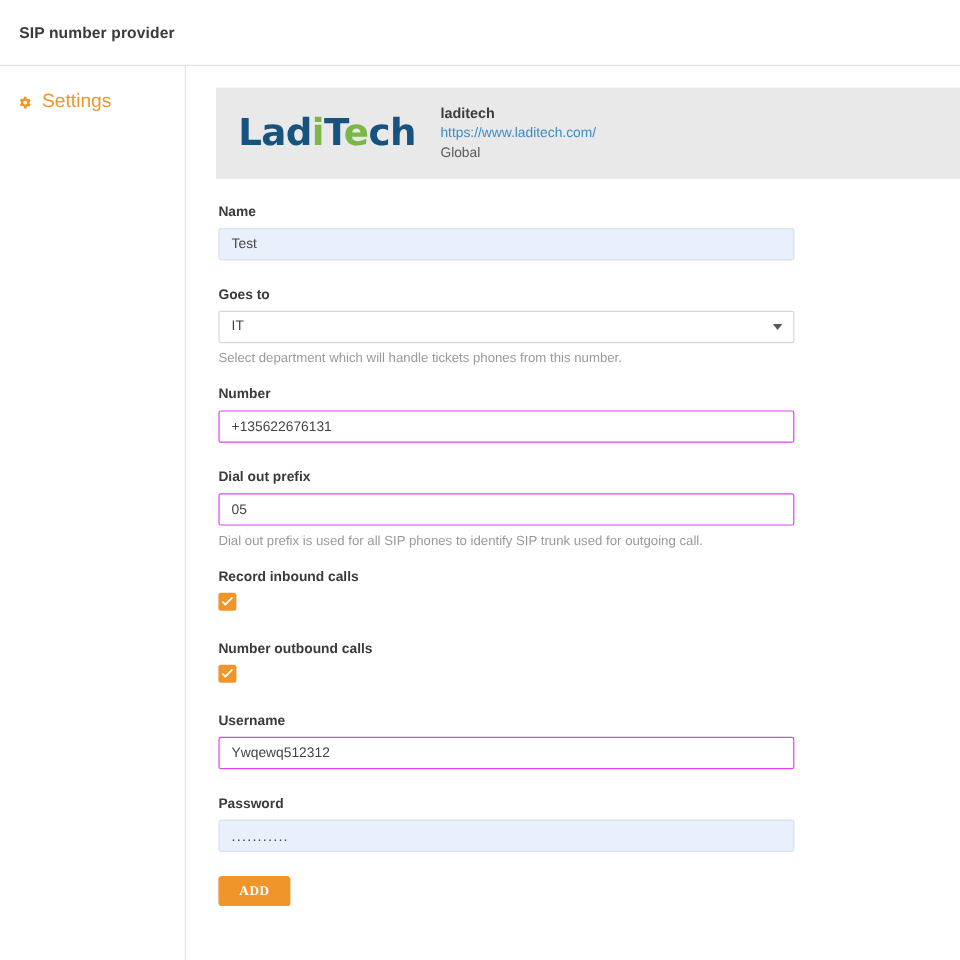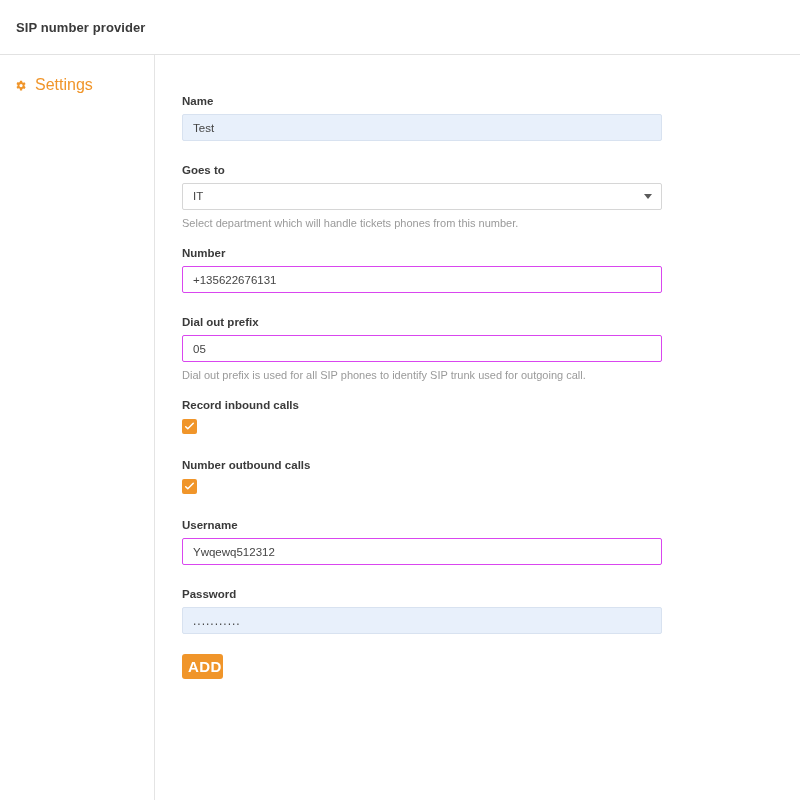--- a/index.html
+++ b/index.html
@@ -204,28 +204,28 @@
     justify-content: center;
     cursor: pointer;
   }
   .checkbox svg { display: block; }
   
   .btn-add {
     margin-top: 20px;
     background: #f0952a;
     color: #ffffff;
     border: none;
-    width: 41px;
+    width: 60px;
     height: 25px;
-    font-size: 15px;
+    font-size: 11px;
     font-weight: bold;
     letter-spacing: 0.4px;
     border-radius: 3px;
     cursor: pointer;
-    font-family: Liberation Sans, sans-serif;
+    font-family: Liberation Serif, serif;
   }
 </style>
 </head>
 <body>
 
 <div id="app">
 
   <div class="topbar">
     <span class="topbar-title">SIP number provider</span>
   </div>
@@ -238,20 +238,30 @@
           <svg width="13" height="13" viewBox="0 0 24 24" fill="#f0952a">
             <path d="M19.4 13a7.6 7.6 0 0 0 0-2l2-1.6-2-3.4-2.4 1a7.5 7.5 0 0 0-1.7-1L15 3H11l-.3 2.6a7.5 7.5 0 0 0-1.7 1l-2.4-1-2 3.4L6.6 11a7.6 7.6 0 0 0 0 2l-2 1.6 2 3.4 2.4-1c.5.4 1.1.8 1.7 1L11 21h4l.3-2.6c.6-.2 1.2-.6 1.7-1l2.4 1 2-3.4zM13 15a3 3 0 1 1 0-6 3 3 0 0 1 0 6z"></path>
           </svg>
         </span>
         <span class="side-label">Settings</span>
       </div>
     </div>
 
     <div class="content">
 
+      <div class="provider-card">
+        <div class="logo">
+          <span class="logo-text"><span class="dark">Lad</span><span class="accent">i</span><span class="dark">T</span><span class="accent">e</span><span class="dark">ch</span></span>
+        </div>
+        <div class="provider-meta">
+          <span class="provider-name">laditech</span>
+          <a class="provider-url" href="#">https://www.laditech.com/</a>
+          <span class="provider-scope">Global</span>
+        </div>
+      </div>
 
       <div class="form">
 
         
         <div class="field">
           <label class="label">Name</label>
           <input class="input filled" type="text" value="Test" style="">
         </div>
 
         <div class="gap-lg"></div>

